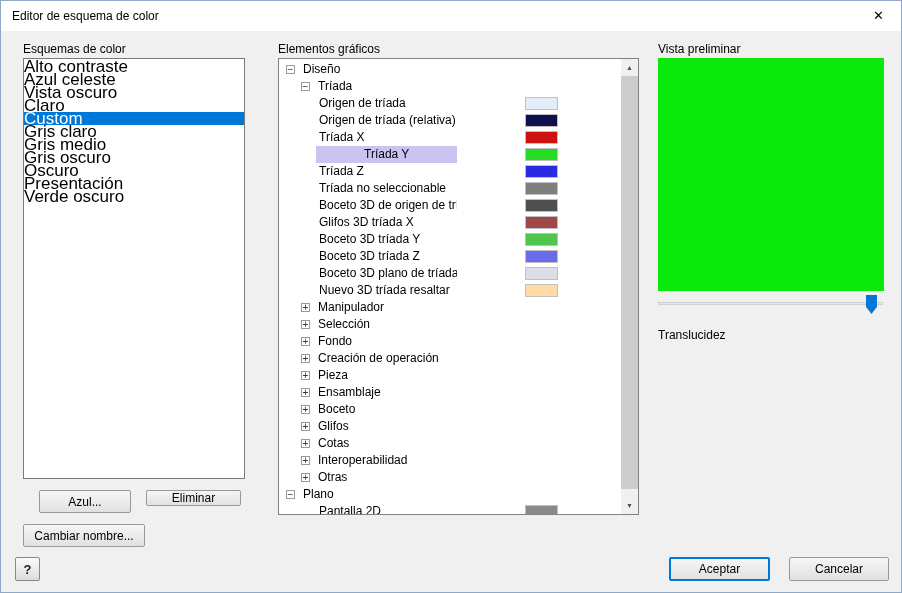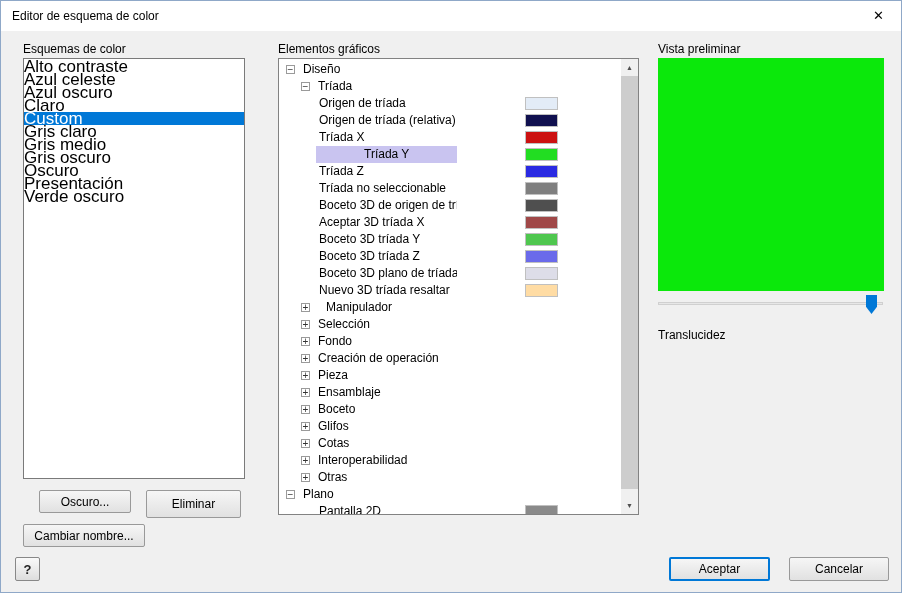--- a/index.html
+++ b/index.html
@@ -62,21 +62,21 @@
     cursor:pointer;
   }
 
   
   .btn {
     position:absolute; background:linear-gradient(#f6f6f6,#e1e1e1);
     border:1px solid #999; border-radius:2px;
     font-family:"Liberation Sans", sans-serif; font-size:12px; color:#000; padding:0; cursor:pointer;
   }
   .btn-new    { left:38px;  top:489px; width:92px;  height:23px; }
-  .btn-delete { left:145px; top:489px; width:95px;  height:28px; }
+  .btn-delete { left:145px; top:489px; width:95px;  height:16px; }
   .btn-rename { left:22px;  top:523px; width:122px; height:23px; }
   .btn-accept { left:668px; top:556px; width:101px; height:24px; border:2px solid var(--accent,#0078d7); }
   .btn-cancel { left:788px; top:556px; width:100px; height:24px; }
   .help-btn {
     position:absolute; left:14px; top:556px; width:25px; height:24px;
     background:linear-gradient(#fafafa,#dddddd); border:1px solid #888; border-radius:2px;
     font-family:"Liberation Sans", sans-serif; font-weight:bold; font-size:13px; color:#222; cursor:pointer;
   }
 </style>
 </head>
@@ -88,31 +88,31 @@
     <span class="title">Editor de esquema de color</span>
     <div class="close-btn">
       <span>✕</span>
     </div>
   </div>
 
   <span class="label schemes-label">Esquemas de color</span>
   <div class="listbox">
       <div class="list-item">Alto contraste</div>
       <div class="list-item">Azul celeste</div>
-      <div class="list-item">Azul oscuro</div>
+      <div class="list-item">Vista oscuro</div>
       <div class="list-item">Claro</div>
       <div class="list-item selected">Custom</div>
       <div class="list-item">Gris claro</div>
       <div class="list-item">Gris medio</div>
       <div class="list-item">Gris oscuro</div>
       <div class="list-item">Oscuro</div>
       <div class="list-item">Presentación</div>
       <div class="list-item">Verde oscuro</div>
     </div>
-  <button class="btn btn-new">Oscuro...</button>
+  <button class="btn btn-new">Azul...</button>
   <button class="btn btn-delete">Eliminar</button>
   <button class="btn btn-rename">Cambiar nombre...</button>
 
   <span class="label elements-label">Elementos gráficos</span>
   <div class="treebox">
     <div class="tree">
         <div class="tree-row">
           <span class="expand-box" style="left: 7px;">−</span>
           <span class="tree-label" style="left: 21px;">Diseño</span>
         </div>
@@ -142,42 +142,42 @@
         </div>
         <div class="tree-row">
           <span class="tree-label" style="left: 37px; width: 141px;">Tríada no seleccionable</span>
           <span class="swatch" style="background: rgb(127, 127, 127);"></span>
         </div>
         <div class="tree-row">
           <span class="tree-label" style="left: 37px; width: 141px;">Boceto 3D de origen de tríada</span>
           <span class="swatch" style="background: rgb(79, 79, 79);"></span>
         </div>
         <div class="tree-row">
-          <span class="tree-label" style="left: 37px; width: 141px;">Aceptar 3D tríada X</span>
+          <span class="tree-label" style="left: 37px; width: 141px;">Glifos 3D tríada X</span>
           <span class="swatch" style="background: rgb(160, 72, 72);"></span>
         </div>
         <div class="tree-row">
           <span class="tree-label" style="left: 37px; width: 141px;">Boceto 3D tríada Y</span>
           <span class="swatch" style="background: rgb(79, 199, 79);"></span>
         </div>
         <div class="tree-row">
           <span class="tree-label" style="left: 37px; width: 141px;">Boceto 3D tríada Z</span>
           <span class="swatch" style="background: rgb(106, 106, 234);"></span>
         </div>
         <div class="tree-row">
           <span class="tree-label" style="left: 37px; width: 141px;">Boceto 3D plano de tríada</span>
           <span class="swatch" style="background: rgb(221, 221, 232);"></span>
         </div>
         <div class="tree-row">
           <span class="tree-label" style="left: 37px; width: 141px;">Nuevo 3D tríada resaltar</span>
           <span class="swatch" style="background: rgb(255, 220, 164);"></span>
         </div>
         <div class="tree-row">
           <span class="expand-box" style="left: 22px;">+</span>
-          <span class="tree-label" style="left: 36px; margin-left: 8px;">Manipulador</span>
+          <span class="tree-label" style="left: 36px;">Manipulador</span>
         </div>
         <div class="tree-row">
           <span class="expand-box" style="left: 22px;">+</span>
           <span class="tree-label" style="left: 36px;">Selección</span>
         </div>
         <div class="tree-row">
           <span class="expand-box" style="left: 22px;">+</span>
           <span class="tree-label" style="left: 36px;">Fondo</span>
         </div>
         <div class="tree-row">

